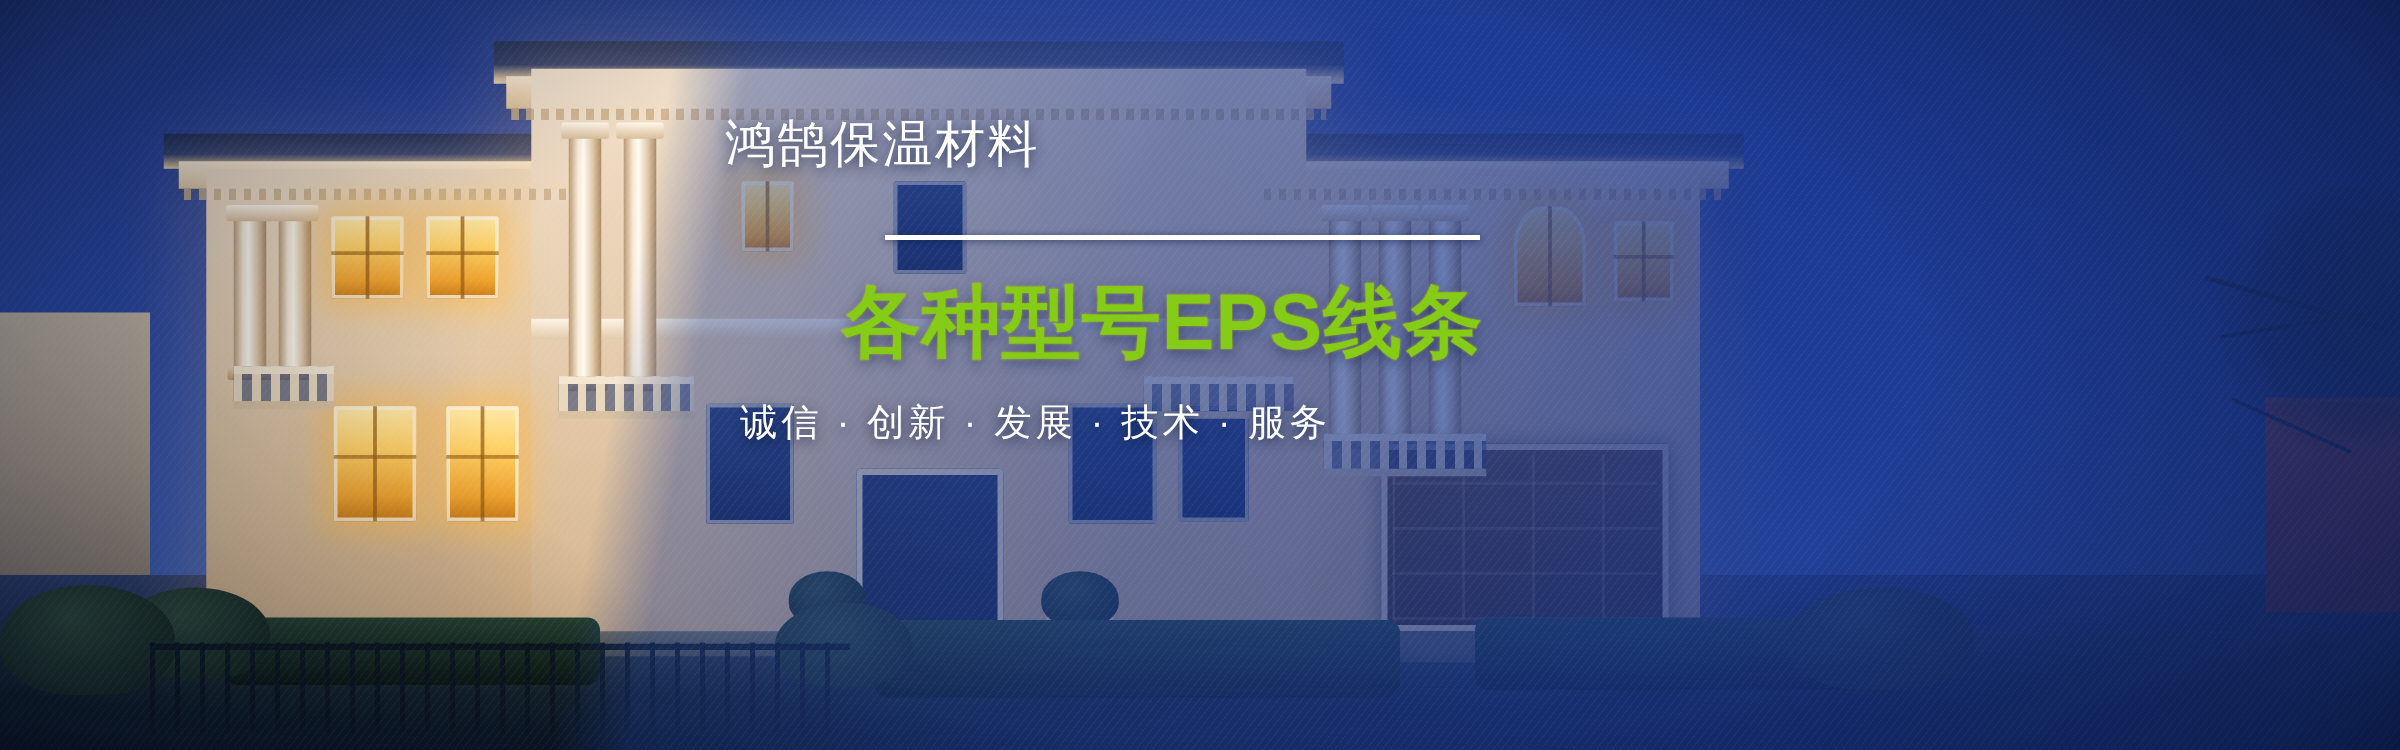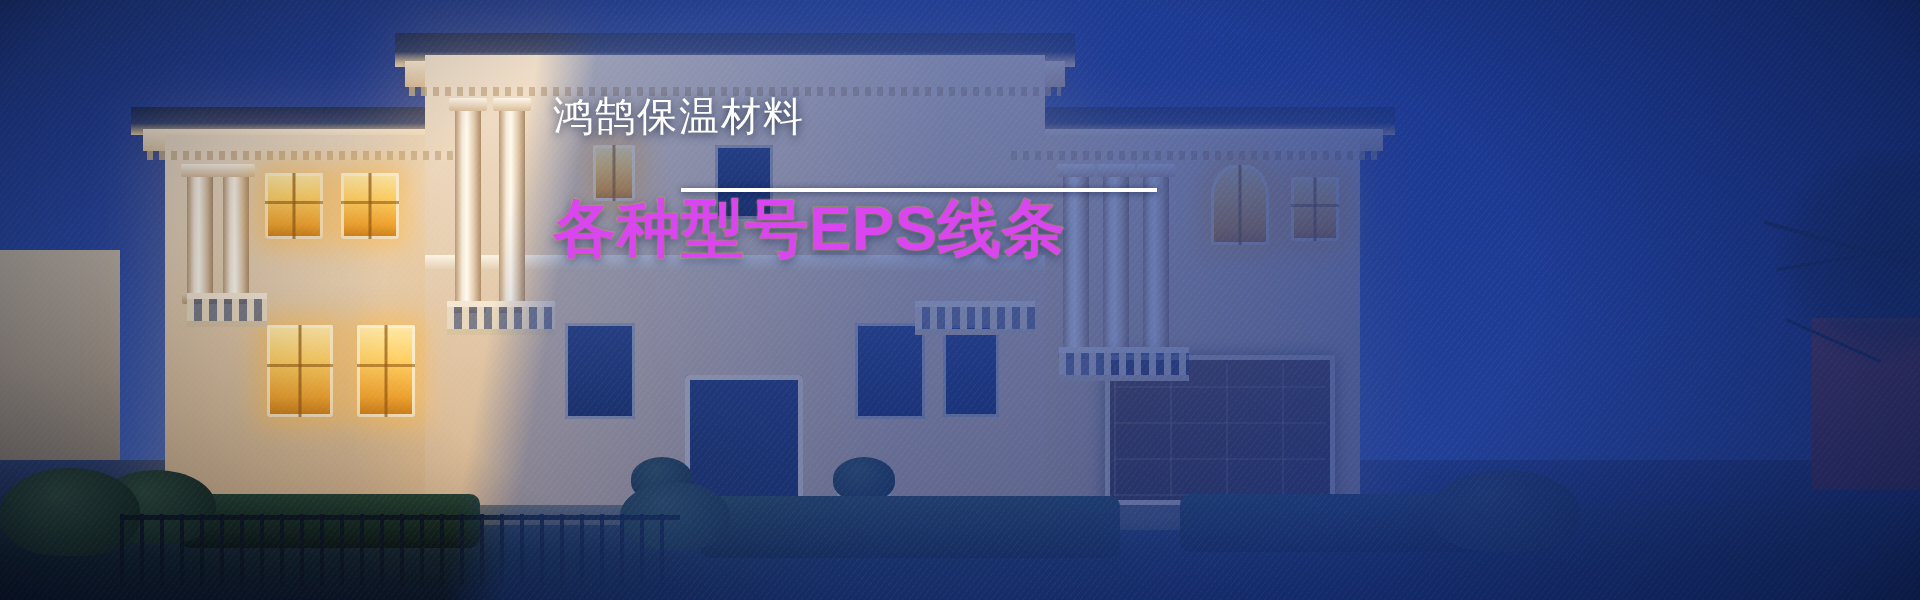--- a/index.html
+++ b/index.html
@@ -214,36 +214,37 @@
     position:absolute; inset:0; pointer-events:none; opacity:.30;
     background:repeating-linear-gradient(128deg, rgba(255,255,255,.13) 0 1px, rgba(255,255,255,0) 1px 5px);
   }
   .vignette{
     position:absolute; inset:0; pointer-events:none;
     background:radial-gradient(ellipse 1200px 620px at 50% 48%, rgba(0,0,0,0) 48%, rgba(5,14,36,.40) 86%, rgba(3,10,28,.66) 100%);
   }
 
   
   .copy{
-    position:absolute; left:553px; top:96px; width:700px; z-index:20;
+    position:absolute; left:580px; top:96px; width:700px; z-index:20;
   }
   .brand{
     font-size:40px; line-height:1; color:#ffffff; letter-spacing:2px;
     font-weight:400; text-shadow:0 2px 10px rgba(8,20,50,.75);
     white-space:nowrap;
   }
   .rule{
     width:476px; height:4px; background:#ffffff; margin:52px 0 0 128px;
     box-shadow:0 1px 6px rgba(10,24,60,.6);
   }
   .head{
-    margin-top:4px;
-    font-size:63px; line-height:1.02; font-weight:700; color:#d946ef;
+    margin-top:34px;
+    font-size:63px; line-height:1.02; font-weight:700; color:#84cc16;
     letter-spacing:1px; white-space:nowrap;
     text-shadow:0 3px 10px rgba(20,34,80,.55), 0 0 2px rgba(255,230,0,.9);
+    text-align:center;
   }
   .head .l2{ display:block; margin-top:6px; }
   .tag{
     margin-top:34px; margin-left:12px;
     font-size:30px; line-height:1; color:#ffffff; letter-spacing:3px;
     white-space:nowrap; text-shadow:0 2px 9px rgba(8,20,50,.7);
   }
 </style>
 </head>
 <body>
@@ -358,15 +359,16 @@
   <div class="overlay-right"></div>
   <div class="hatch"></div>
   <div class="vignette"></div>
 
   <div class="copy">
     <div class="brand">鸿鹄保温材料</div>
     <div class="rule"></div>
     <div class="head">
       <span class="l1">各种型号EPS线条</span>
     </div>
+    <div class="tag">诚信 · 创新 · 发展 · 技术 · 服务</div>
   </div>
 
 </div>
 
 </body></html>

